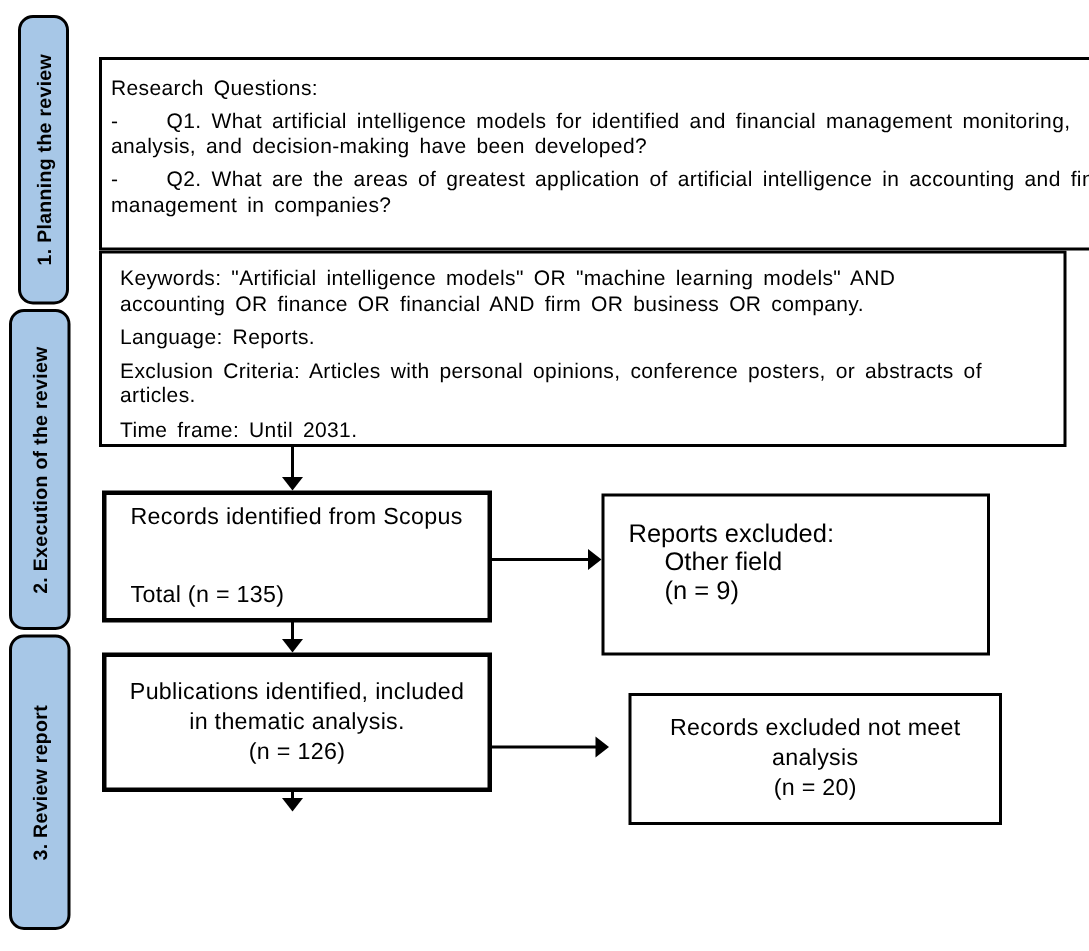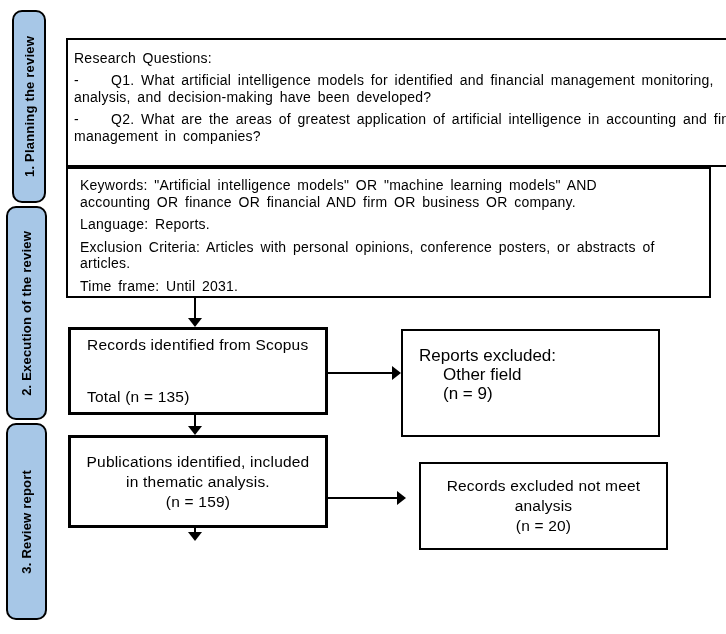--- a/index.html
+++ b/index.html
@@ -88,21 +88,21 @@
 
   <div class="box box4">
     <div>Reports excluded:</div>
     <div class="ind">Other field</div>
     <div class="ind">(n = 9)</div>
   </div>
 
   <div class="box fbox box5">
     <div>Publications identified, included</div>
     <div>in thematic analysis.</div>
-    <div>(n = 159)</div>
+    <div>(n = 126)</div>
   </div>
 
   <div class="box fbox box6">
     <div>Records excluded not meet</div>
     <div>analysis</div>
     <div>(n = 20)</div>
   </div>
 
 
   <div>

